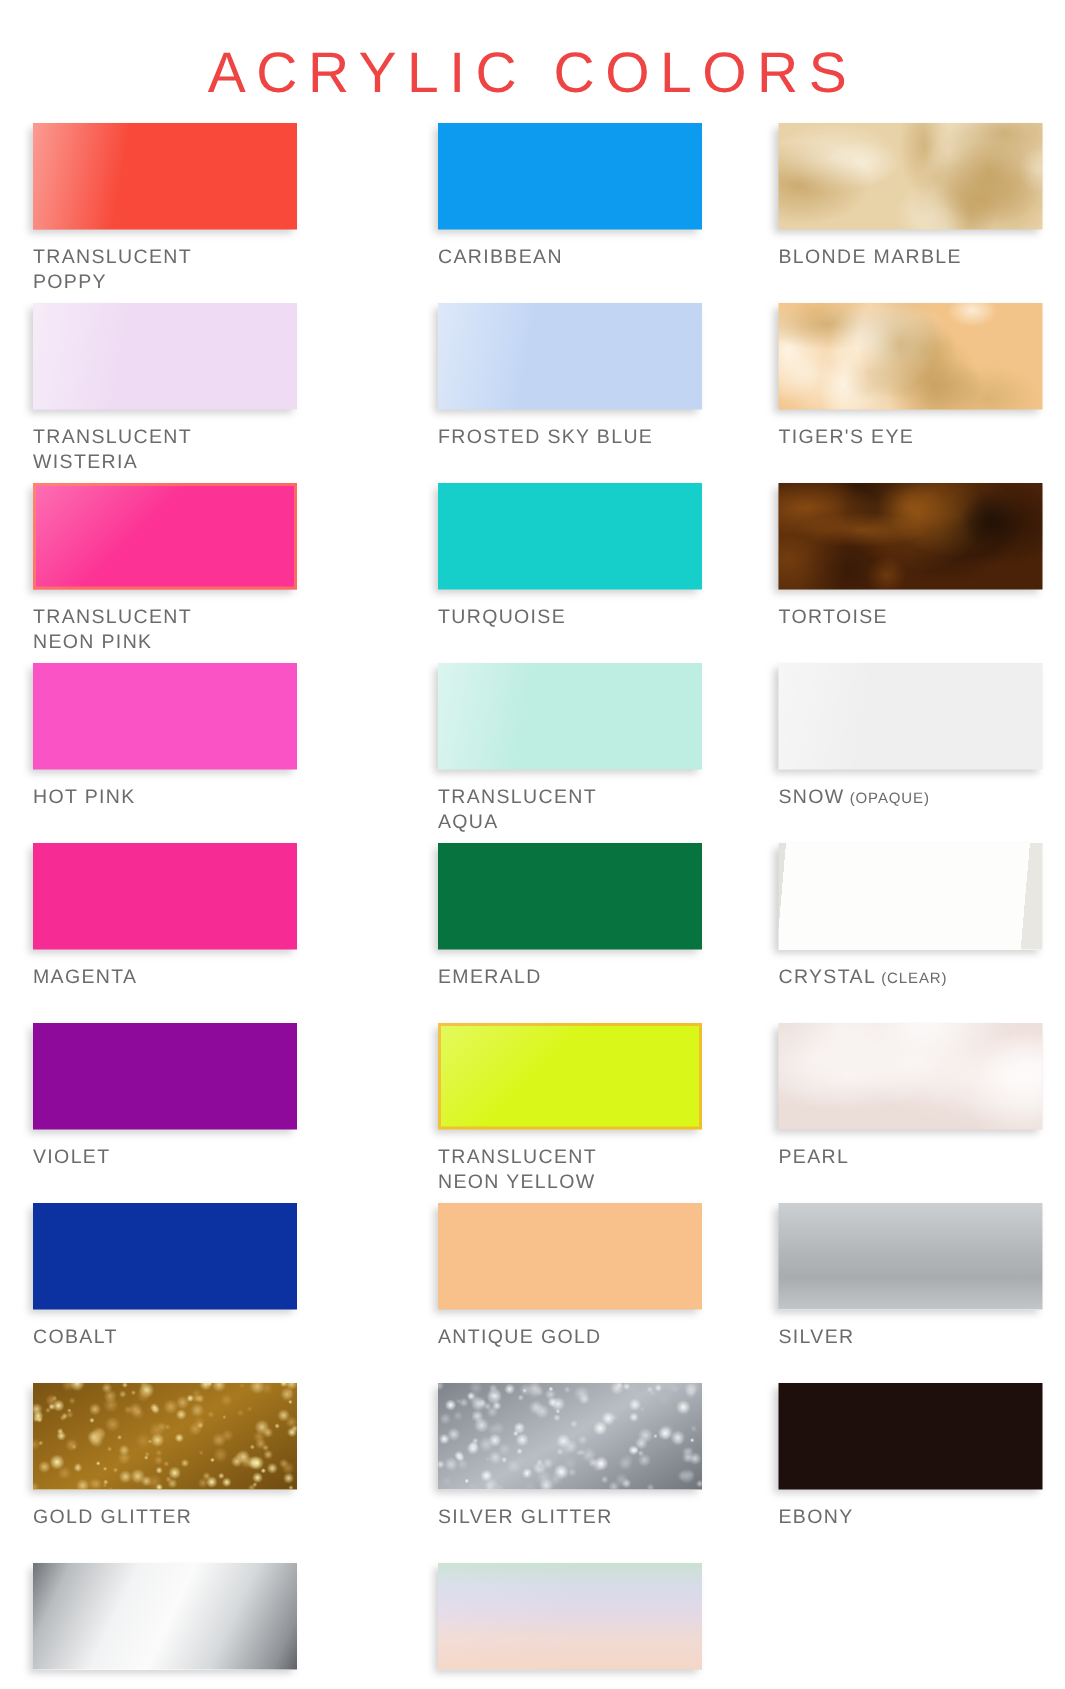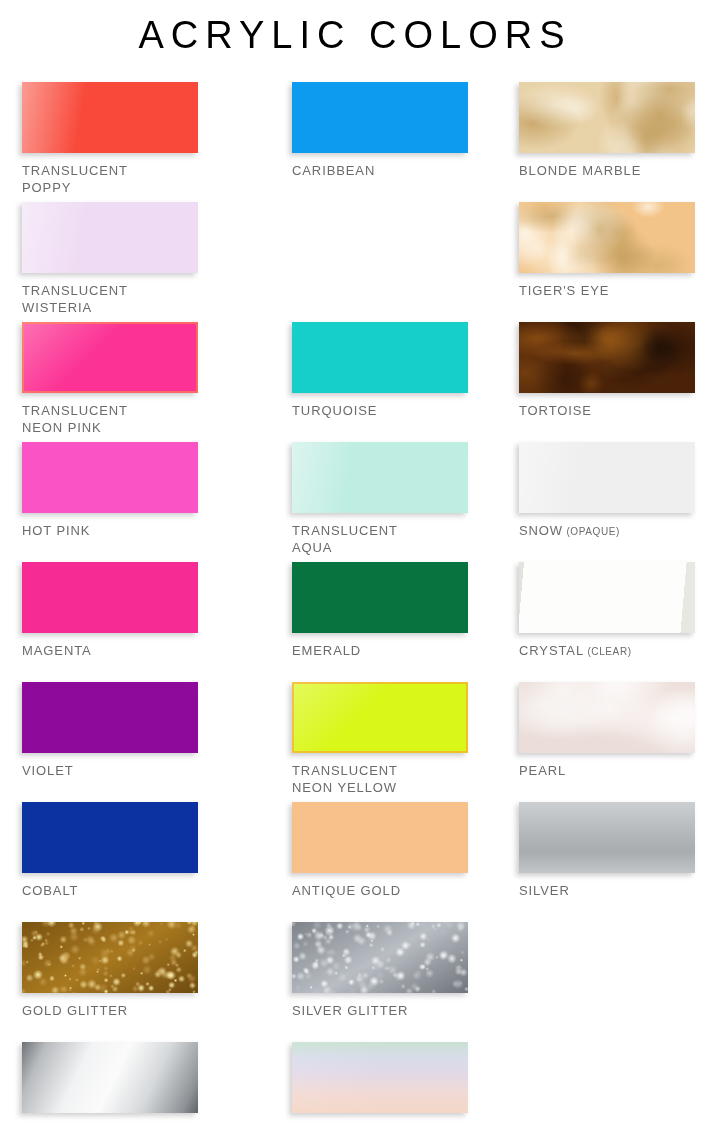--- a/index.html
+++ b/index.html
@@ -9,23 +9,23 @@
     background:#ffffff;
     font-family:"Liberation Sans","DejaVu Sans",sans-serif;
     overflow:hidden;
     position:relative;
   }
   #page-title{
     text-align:center;
     font-size:38px;
     font-weight:300;
     letter-spacing:7px;
-    color:#000000;
+    color:#ef4444;
     margin:0;
-    padding:12px 0 0 0;
+    padding:26px 0 0 0;
     line-height:46px;
     white-space:nowrap;
   }
   #swatch-grid{
     position:absolute;
     left:22px; top:82px;
     width:670px;
   }
   .swatch-row{
     display:block;
@@ -80,20 +80,24 @@
       <div class="swatch-cell col-2">
         <div class="swatch-chip" title="BLONDE MARBLE" style="background: radial-gradient(40.225% 53.465% at 81.3927% 55.0712%, rgba(196, 160, 96, 0.59) 0%, rgba(196, 160, 96, 0) 68%), radial-gradient(10.6943% 31.2749% at 98.293% 44.6824%, rgba(255, 252, 243, 0.475) 0%, rgba(255, 252, 243, 0) 68%), radial-gradient(35.513% 52.588% at 85.538% 9.88512%, rgba(196, 160, 96, 0.69) 0%, rgba(196, 160, 96, 0) 68%), radial-gradient(36.7117% 48.7004% at 21.214% 32.4696%, rgba(255, 252, 243, 0.514) 0%, rgba(255, 252, 243, 0) 68%), radial-gradient(33.2845% 75.3529% at 79.7038% 46.0777%, rgba(196, 160, 96, 0.804) 0%, rgba(196, 160, 96, 0) 68%), radial-gradient(31.6324% 79.3974% at 76.1308% 13.9811%, rgba(255, 252, 243, 0.675) 0%, rgba(255, 252, 243, 0) 68%), radial-gradient(40.6754% 65.4635% at 77.4704% 73.5254%, rgba(196, 160, 96, 0.77) 0%, rgba(196, 160, 96, 0) 68%), radial-gradient(41.6293% 62.6253% at 80.3275% 47.2415%, rgba(255, 252, 243, 0.486) 0%, rgba(255, 252, 243, 0) 68%), radial-gradient(14.451% 71.0679% at 55.3811% 20.6233%, rgba(196, 160, 96, 0.59) 0%, rgba(196, 160, 96, 0) 68%), radial-gradient(20.9491% 48.7544% at 58.4954% 86.5719%, rgba(255, 252, 243, 0.537) 0%, rgba(255, 252, 243, 0) 68%), radial-gradient(38.562% 58.0921% at 8.49751% 56.5072%, rgba(196, 160, 96, 0.827) 0%, rgba(196, 160, 96, 0) 68%), radial-gradient(20.8019% 32.5995% at 31.6221% 38.1451%, rgba(255, 252, 243, 0.463) 0%, rgba(255, 252, 243, 0) 68%), radial-gradient(14.3665% 63.573% at 72.6222% 79.9426%, rgba(196, 160, 96, 0.71) 0%, rgba(196, 160, 96, 0) 68%), radial-gradient(26.916% 66.7533% at 72.5472% 82.2081%, rgba(255, 252, 243, 0.59) 0%, rgba(255, 252, 243, 0) 68%), rgb(232, 210, 168);"></div>
         <div class="swatch-label">BLONDE MARBLE</div>
       </div>
     </div>
     <div class="swatch-row">
       <div class="swatch-cell col-0">
         <div class="swatch-chip" title="TRANSLUCENT WISTERIA" style="background: linear-gradient(100deg, rgba(255, 255, 255, 0.45) 0%, rgba(255, 255, 255, 0) 35%), rgb(239, 220, 244);"></div>
         <div class="swatch-label">TRANSLUCENT
 WISTERIA</div>
+      </div>
+      <div class="swatch-cell col-1">
+        <div class="swatch-chip" title="FROSTED SKY BLUE" style="background: linear-gradient(100deg, rgba(255, 255, 255, 0.45) 0%, rgba(255, 255, 255, 0) 35%), rgb(194, 214, 244);"></div>
+        <div class="swatch-label">FROSTED SKY BLUE</div>
       </div>
       <div class="swatch-cell col-2">
         <div class="swatch-chip" title="TIGER'S EYE" style="background: radial-gradient(23.4878% 76.6602% at 45.9002% 38.9459%, rgba(196, 160, 96, 0.667) 0%, rgba(196, 160, 96, 0) 68%), radial-gradient(30.6593% 66.4609% at 39.2665% 39.2824%, rgba(255, 252, 243, 0.792) 0%, rgba(255, 252, 243, 0) 68%), radial-gradient(37.0875% 35.8758% at 18.7183% 19.8401%, rgba(196, 160, 96, 0.655) 0%, rgba(196, 160, 96, 0) 68%), radial-gradient(13.9143% 22.8678% at 73.4529% 6.85357%, rgba(255, 252, 243, 0.706) 0%, rgba(255, 252, 243, 0) 68%), radial-gradient(17.9115% 49.8444% at 55.631% 45.0759%, rgba(196, 160, 96, 0.73) 0%, rgba(196, 160, 96, 0) 68%), radial-gradient(13.9245% 70.3241% at 24.8204% 75.5564%, rgba(255, 252, 243, 0.73) 0%, rgba(255, 252, 243, 0) 68%), radial-gradient(25.9844% 75.6031% at 59.1075% 80.0853%, rgba(196, 160, 96, 0.827) 0%, rgba(196, 160, 96, 0) 68%), radial-gradient(39.085% 61.4223% at 32.8751% 92.3045%, rgba(255, 252, 243, 0.62) 0%, rgba(255, 252, 243, 0) 68%), radial-gradient(25.6273% 34.6335% at 61.2466% 75.4857%, rgba(196, 160, 96, 0.482) 0%, rgba(196, 160, 96, 0) 68%), radial-gradient(28.5314% 59.8663% at 11.1973% 66.9745%, rgba(255, 252, 243, 0.64) 0%, rgba(255, 252, 243, 0) 68%), radial-gradient(29.0131% 46.1947% at 79.3321% 89.3017%, rgba(196, 160, 96, 0.494) 0%, rgba(196, 160, 96, 0) 68%), radial-gradient(41.0292% 53.804% at 36.3302% 27.9612%, rgba(255, 252, 243, 0.804) 0%, rgba(255, 252, 243, 0) 68%), radial-gradient(24.3885% 40.6572% at 38.0556% 75.8543%, rgba(196, 160, 96, 0.604) 0%, rgba(196, 160, 96, 0) 68%), radial-gradient(24.5291% 69.1615% at 3.33548% 44.4007%, rgba(255, 252, 243, 0.816) 0%, rgba(255, 252, 243, 0) 68%), rgb(243, 196, 137);"></div>
         <div class="swatch-label">TIGER'S EYE</div>
       </div>
     </div>
     <div class="swatch-row">
       <div class="swatch-cell col-0">
         <div class="swatch-chip" title="TRANSLUCENT NEON PINK" style="background: linear-gradient(135deg, rgba(255, 255, 255, 0.3) 0%, rgba(255, 255, 255, 0) 42%), rgb(252, 51, 148); box-shadow: rgba(140, 140, 145, 0.4) -3px 3px 5px, rgba(255, 150, 60, 0.55) 0px 0px 0px 2px inset;"></div>
         <div class="swatch-label">TRANSLUCENT
@@ -168,20 +172,24 @@
     </div>
     <div class="swatch-row">
       <div class="swatch-cell col-0">
         <div class="swatch-chip" title="GOLD GLITTER" style="background: radial-gradient(3.23412px at 61.9599% 9.94384%, rgba(200, 150, 70, 0.553) 0%, rgba(200, 150, 70, 0) 100%), radial-gradient(1.75312px at 43.2476% 67.0546%, rgba(217, 179, 104, 0.686) 0%, rgba(217, 179, 104, 0) 100%), radial-gradient(5.24331px at 16.7164% 0.297068%, rgba(248, 233, 166, 0.945) 0%, rgba(248, 233, 166, 0) 100%), radial-gradient(4.76643px at 84.8354% 75.1033%, rgba(255, 245, 179, 0.996) 0%, rgba(255, 245, 179, 0) 100%), radial-gradient(3.68049px at 1.92558% 30.9795%, rgba(250, 237, 171, 0.96) 0%, rgba(250, 237, 171, 0) 100%), radial-gradient(3.86204px at 63.0487% 37.0615%, rgba(203, 156, 77, 0.576) 0%, rgba(203, 156, 77, 0) 100%), radial-gradient(2.59503px at 59.5628% 14.3368%, rgba(252, 240, 174, 0.976) 0%, rgba(252, 240, 174, 0) 100%), radial-gradient(4.12637px at 1.34431% 24.534%, rgba(239, 217, 148, 0.867) 0%, rgba(239, 217, 148, 0) 100%), radial-gradient(1.88817px at 5.6773% 25.6777%, rgba(218, 181, 106, 0.698) 0%, rgba(218, 181, 106, 0) 100%), radial-gradient(3.38659px at 52.8086% 94.3111%, rgba(229, 201, 129, 0.79) 0%, rgba(229, 201, 129, 0) 100%), radial-gradient(1.75744px at 8.17044% 14.3849%, rgba(219, 184, 109, 0.71) 0%, rgba(219, 184, 109, 0) 100%), radial-gradient(1.98837px at 11.2689% 32.8125%, rgba(218, 181, 106, 0.698) 0%, rgba(218, 181, 106, 0) 100%), radial-gradient(1.80778px at 31.2397% 81.6928%, rgba(223, 189, 115, 0.737) 0%, rgba(223, 189, 115, 0) 100%), radial-gradient(3.24036px at 89.0706% 67.1986%, rgba(228, 199, 127, 0.784) 0%, rgba(228, 199, 127, 0) 100%), radial-gradient(2.82932px at 46.4901% 25.1325%, rgba(241, 220, 151, 0.882) 0%, rgba(241, 220, 151, 0) 100%), radial-gradient(4.52527px at 61.5226% 43.1486%, rgba(214, 174, 98, 0.667) 0%, rgba(214, 174, 98, 0) 100%), radial-gradient(3.2418px at 10.7116% 49.6421%, rgba(248, 232, 165, 0.94) 0%, rgba(248, 232, 165, 0) 100%), radial-gradient(3.07767px at 78.0075% 69.3043%, rgba(212, 171, 95, 0.65) 0%, rgba(212, 171, 95, 0) 100%), radial-gradient(2.20573px at 10.3241% 45.3451%, rgba(240, 219, 150, 0.88) 0%, rgba(240, 219, 150, 0) 100%), radial-gradient(4.42843px at 39.7599% 28.3818%, rgba(204, 156, 77, 0.58) 0%, rgba(204, 156, 77, 0) 100%), radial-gradient(1.4001px at 72.488% 31.9946%, rgba(225, 193, 120, 0.753) 0%, rgba(225, 193, 120, 0) 100%), radial-gradient(1.51581px at 44.3107% 54.949%, rgba(227, 197, 125, 0.773) 0%, rgba(227, 197, 125, 0) 100%), radial-gradient(1.46691px at 42.8824% 70.0844%, rgba(243, 225, 156, 0.9) 0%, rgba(243, 225, 156, 0) 100%), radial-gradient(4.46327px at 96.5981% 79.8701%, rgba(205, 158, 79, 0.59) 0%, rgba(205, 158, 79, 0) 100%), radial-gradient(5.12219px at 30.1492% 38.627%, rgba(213, 172, 95, 0.655) 0%, rgba(213, 172, 95, 0) 100%), radial-gradient(5.0239px at 86.7455% 41.4168%, rgba(238, 216, 146, 0.863) 0%, rgba(238, 216, 146, 0) 100%), radial-gradient(2.93385px at 17.0045% 79.5975%, rgba(243, 225, 157, 0.906) 0%, rgba(243, 225, 157, 0) 100%), radial-gradient(3.69153px at 34.5062% 63.0457%, rgba(232, 206, 135, 0.816) 0%, rgba(232, 206, 135, 0) 100%), radial-gradient(1.76608px at 38.0161% 9.04535%, rgba(225, 193, 119, 0.753) 0%, rgba(225, 193, 119, 0) 100%), radial-gradient(3.4785px at 0.3738% 97.8434%, rgba(213, 173, 96, 0.66) 0%, rgba(213, 173, 96, 0) 100%), radial-gradient(3.8905px at 24.0484% 94.8718%, rgba(214, 174, 97, 0.663) 0%, rgba(214, 174, 97, 0) 100%), radial-gradient(2.36012px at 63.3608% 39.6369%, rgba(240, 219, 149, 0.875) 0%, rgba(240, 219, 149, 0) 100%), radial-gradient(4.76389px at 13.3728% 1.27443%, rgba(205, 159, 80, 0.592) 0%, rgba(205, 159, 80, 0) 100%), radial-gradient(4.38577px at 65.4424% 0.772034%, rgba(248, 233, 166, 0.94) 0%, rgba(248, 233, 166, 0) 100%), radial-gradient(1.47267px at 29.4462% 99.8581%, rgba(210, 167, 90, 0.63) 0%, rgba(210, 167, 90, 0) 100%), radial-gradient(1.45669px at 22.668% 56.5574%, rgba(201, 152, 73, 0.56) 0%, rgba(201, 152, 73, 0) 100%), radial-gradient(3.844px at 25.3549% 47.413%, rgba(207, 161, 83, 0.604) 0%, rgba(207, 161, 83, 0) 100%), radial-gradient(1.7704px at 2.93896% 56.3756%, rgba(227, 197, 124, 0.773) 0%, rgba(227, 197, 124, 0) 100%), radial-gradient(4.22356px at 94.9263% 30.3588%, rgba(238, 216, 146, 0.863) 0%, rgba(238, 216, 146, 0) 100%), radial-gradient(4.93186px at 70.4527% 1.46133%, rgba(237, 213, 143, 0.85) 0%, rgba(237, 213, 143, 0) 100%), radial-gradient(1.91999px at 50.5058% 75.8561%, rgba(218, 181, 106, 0.698) 0%, rgba(218, 181, 106, 0) 100%), radial-gradient(3.73117px at 96.8141% 89.3454%, rgba(242, 223, 155, 0.898) 0%, rgba(242, 223, 155, 0) 100%), radial-gradient(2.31602px at 67.4023% 29.5838%, rgba(210, 167, 89, 0.627) 0%, rgba(210, 167, 89, 0) 100%), radial-gradient(4.5881px at 38.8134% 24.9661%, rgba(219, 182, 108, 0.7) 0%, rgba(219, 182, 108, 0) 100%), radial-gradient(2.64619px at 94.9983% 0.183899%, rgba(251, 238, 171, 0.965) 0%, rgba(251, 238, 171, 0) 100%), radial-gradient(2.66313px at 82.8704% 98.4469%, rgba(217, 180, 105, 0.69) 0%, rgba(217, 180, 105, 0) 100%), radial-gradient(4.44139px at 34.5285% 70.3725%, rgba(211, 170, 93, 0.643) 0%, rgba(211, 170, 93, 0) 100%), radial-gradient(3.63529px at 56.1454% 29.5409%, rgba(245, 227, 160, 0.918) 0%, rgba(245, 227, 160, 0) 100%), radial-gradient(4.63988px at 83.5237% 74.7175%, rgba(241, 221, 153, 0.886) 0%, rgba(241, 221, 153, 0) 100%), radial-gradient(4.14654px at 4.31756% 78.7419%, rgba(233, 207, 135, 0.82) 0%, rgba(233, 207, 135, 0) 100%), radial-gradient(5.36512px at 46.9222% 44.0831%, rgba(206, 161, 83, 0.6) 0%, rgba(206, 161, 83, 0) 100%), radial-gradient(2.91293px at 36.0288% 25.0622%, rgba(208, 164, 86, 0.616) 0%, rgba(208, 164, 86, 0) 100%), radial-gradient(2.3702px at 14.8474% 16.7408%, rgba(209, 166, 88, 0.624) 0%, rgba(209, 166, 88, 0) 100%), radial-gradient(2.50237px at 33.9952% 10.4771%, rgba(227, 196, 124, 0.77) 0%, rgba(227, 196, 124, 0) 100%), radial-gradient(4.14894px at 7.05247% 16.1475%, rgba(210, 167, 89, 0.63) 0%, rgba(210, 167, 89, 0) 100%), radial-gradient(1.77905px at 32.7846% 51.0361%, rgba(232, 206, 135, 0.816) 0%, rgba(232, 206, 135, 0) 100%), radial-gradient(1.71368px at 84.0312% 95.3897%, rgba(233, 207, 136, 0.82) 0%, rgba(233, 207, 136, 0) 100%), radial-gradient(3.01457px at 63.2613% 14.6403%, rgba(228, 198, 125, 0.776) 0%, rgba(228, 198, 125, 0) 100%), radial-gradient(5.03975px at 24.796% 48.2943%, rgba(229, 200, 128, 0.79) 0%, rgba(229, 200, 128, 0) 100%), radial-gradient(1.66574px at 63.6968% 65.4874%, rgba(207, 162, 84, 0.608) 0%, rgba(207, 162, 84, 0) 100%), radial-gradient(2.17651px at 71.322% 87.2072%, rgba(243, 225, 157, 0.906) 0%, rgba(243, 225, 157, 0) 100%), radial-gradient(2.81896px at 57.548% 75.1822%, rgba(236, 213, 142, 0.847) 0%, rgba(236, 213, 142, 0) 100%), radial-gradient(5.02521px at 39.6588% 87.437%, rgba(240, 218, 149, 0.875) 0%, rgba(240, 218, 149, 0) 100%), radial-gradient(4.30141px at 97.9012% 0.514832%, rgba(239, 217, 148, 0.867) 0%, rgba(239, 217, 148, 0) 100%), radial-gradient(1.78337px at 97.7075% 98.3663%, rgba(235, 211, 140, 0.835) 0%, rgba(235, 211, 140, 0) 100%), radial-gradient(2.45874px at 78.5837% 27.9051%, rgba(203, 155, 76, 0.576) 0%, rgba(203, 155, 76, 0) 100%), radial-gradient(4.05593px at 9.66564% 21.2299%, rgba(251, 237, 171, 0.965) 0%, rgba(251, 237, 171, 0) 100%), radial-gradient(4.59962px at 11.941% 84.5135%, rgba(207, 163, 85, 0.61) 0%, rgba(207, 163, 85, 0) 100%), radial-gradient(4.63302px at 47.1382% 53.5584%, rgba(244, 226, 158, 0.91) 0%, rgba(244, 226, 158, 0) 100%), radial-gradient(4.10676px at 73.2819% 16.0189%, rgba(205, 159, 80, 0.592) 0%, rgba(205, 159, 80, 0) 100%), radial-gradient(1.9344px at 66.9153% 0.290209%, rgba(245, 228, 160, 0.918) 0%, rgba(245, 228, 160, 0) 100%), radial-gradient(2.21471px at 11.989% 31.0635%, rgba(234, 209, 138, 0.827) 0%, rgba(234, 209, 138, 0) 100%), radial-gradient(3.12054px at 55.4167% 51.5488%, rgba(250, 236, 169, 0.957) 0%, rgba(250, 236, 169, 0) 100%), radial-gradient(4.45436px at 29.297% 12.3633%, rgba(219, 183, 109, 0.71) 0%, rgba(219, 183, 109, 0) 100%), radial-gradient(1.87047px at 39.8028% 27.0872%, rgba(210, 167, 90, 0.63) 0%, rgba(210, 167, 90, 0) 100%), radial-gradient(3.76396px at 22.7366% 94.486%, rgba(200, 150, 70, 0.553) 0%, rgba(200, 150, 70, 0) 100%), radial-gradient(2.82617px at 65.7527% 87.3993%, rgba(222, 188, 114, 0.733) 0%, rgba(222, 188, 114, 0) 100%), radial-gradient(2.26698px at 97.2462% 8.29604%, rgba(208, 164, 86, 0.616) 0%, rgba(208, 164, 86, 0) 100%), radial-gradient(4.70367px at 41.9084% 11.4973%, rgba(204, 157, 78, 0.58) 0%, rgba(204, 157, 78, 0) 100%), radial-gradient(3.7165px at 42.9492% 92.0649%, rgba(235, 211, 141, 0.84) 0%, rgba(235, 211, 141, 0) 100%), radial-gradient(2.07088px at 50.9859% 41.3567%, rgba(210, 168, 90, 0.635) 0%, rgba(210, 168, 90, 0) 100%), radial-gradient(4.60634px at 79.5988% 69.2494%, rgba(242, 223, 154, 0.894) 0%, rgba(242, 223, 154, 0) 100%), radial-gradient(1.79201px at 27.5532% 93.0268%, rgba(240, 220, 150, 0.88) 0%, rgba(240, 220, 150, 0) 100%), radial-gradient(3.94887px at 67.6886% 92.936%, rgba(253, 242, 176, 0.984) 0%, rgba(253, 242, 176, 0) 100%), radial-gradient(2.13865px at 2.47428% 34.4089%, rgba(241, 222, 153, 0.89) 0%, rgba(241, 222, 153, 0) 100%), radial-gradient(3.71938px at 86.2311% 56.9517%, rgba(219, 182, 107, 0.7) 0%, rgba(219, 182, 107, 0) 100%), radial-gradient(2.56759px at 14.0209% 29.7004%, rgba(209, 165, 87, 0.62) 0%, rgba(209, 165, 87, 0) 100%), radial-gradient(3.96725px at 77.2016% 73.6424%, rgba(239, 217, 148, 0.87) 0%, rgba(239, 217, 148, 0) 100%), radial-gradient(4.16526px at 85.6499% 50.5063%, rgba(207, 163, 85, 0.61) 0%, rgba(207, 163, 85, 0) 100%), radial-gradient(4.59372px at 56.6495% 18.3166%, rgba(223, 190, 116, 0.737) 0%, rgba(223, 190, 116, 0) 100%), radial-gradient(4.75881px at 70.4475% 53.6167%, rgba(216, 178, 102, 0.682) 0%, rgba(216, 178, 102, 0) 100%), radial-gradient(1.79633px at 92.476% 40.3571%, rgba(243, 224, 156, 0.9) 0%, rgba(243, 224, 156, 0) 100%), radial-gradient(4.69393px at 62.2411% 25.4514%, rgba(223, 190, 116, 0.74) 0%, rgba(223, 190, 116, 0) 100%), radial-gradient(3.18001px at 48.8786% 40.9984%, rgba(209, 166, 89, 0.627) 0%, rgba(209, 166, 89, 0) 100%), radial-gradient(3.27925px at 73.3762% 93.1709%, rgba(252, 240, 174, 0.973) 0%, rgba(252, 240, 174, 0) 100%), radial-gradient(1.53488px at 97.4623% 17.7713%, rgba(246, 229, 162, 0.925) 0%, rgba(246, 229, 162, 0) 100%), radial-gradient(1.8975px at 79.1615% 2.45413%, rgba(201, 151, 72, 0.557) 0%, rgba(201, 151, 72, 0) 100%), radial-gradient(3.28069px at 95.0171% 75.6143%, rgba(216, 178, 102, 0.682) 0%, rgba(216, 178, 102, 0) 100%), radial-gradient(1.78323px at 28.9798% 61.9432%, rgba(217, 180, 105, 0.694) 0%, rgba(217, 180, 105, 0) 100%), radial-gradient(3.57795px at 27.963% 4.65063%, rgba(227, 196, 124, 0.77) 0%, rgba(227, 196, 124, 0) 100%), radial-gradient(4.46732px at 24.0655% 54.354%, rgba(227, 197, 124, 0.773) 0%, rgba(227, 197, 124, 0) 100%), radial-gradient(4.10566px at 23.4602% 24.6335%, rgba(230, 202, 130, 0.796) 0%, rgba(230, 202, 130, 0) 100%), radial-gradient(2.88803px at 61.9496% 14.2545%, rgba(214, 174, 98, 0.667) 0%, rgba(214, 174, 98, 0) 100%), radial-gradient(1.5058px at 27.1879% 96.0567%, rgba(212, 170, 93, 0.647) 0%, rgba(212, 170, 93, 0) 100%), radial-gradient(3.16883px at 47.5703% 72.509%, rgba(210, 167, 89, 0.63) 0%, rgba(210, 167, 89, 0) 100%), radial-gradient(2.49441px at 47.7881% 97.9325%, rgba(254, 244, 179, 0.996) 0%, rgba(254, 244, 179, 0) 100%), radial-gradient(5.06279px at 71.0511% 67.389%, rgba(206, 161, 83, 0.604) 0%, rgba(206, 161, 83, 0) 100%), radial-gradient(1.6394px at 67.9767% 72.2364%, rgba(249, 234, 167, 0.95) 0%, rgba(249, 234, 167, 0) 100%), radial-gradient(5.06375px at 52.1451% 22.3513%, rgba(219, 183, 108, 0.706) 0%, rgba(219, 183, 108, 0) 100%), radial-gradient(1.80497px at 22.3217% 35.0176%, rgba(248, 233, 166, 0.945) 0%, rgba(248, 233, 166, 0) 100%), radial-gradient(2.18405px at 51.346% 90.4823%, rgba(218, 182, 106, 0.698) 0%, rgba(218, 182, 106, 0) 100%), radial-gradient(5.26272px at 41.6872% 54.1774%, rgba(200, 151, 71, 0.553) 0%, rgba(200, 151, 71, 0) 100%), radial-gradient(2.39901px at 47.6663% 65.6091%, rgba(208, 164, 86, 0.616) 0%, rgba(208, 164, 86, 0) 100%), radial-gradient(3.46944px at 64.345% 93.9133%, rgba(210, 168, 91, 0.635) 0%, rgba(210, 168, 91, 0) 100%), radial-gradient(1.75799px at 83.0813% 60.0776%, rgba(235, 210, 139, 0.83) 0%, rgba(235, 210, 139, 0) 100%), radial-gradient(1.51156px at 13.7517% 25.8303%, rgba(233, 208, 137, 0.824) 0%, rgba(233, 208, 137, 0) 100%), radial-gradient(4.16224px at 73.6403% 49.1962%, rgba(206, 161, 83, 0.604) 0%, rgba(206, 161, 83, 0) 100%), radial-gradient(5.21622px at 42.9938% 6.71854%, rgba(248, 233, 167, 0.945) 0%, rgba(248, 233, 167, 0) 100%), radial-gradient(1.80929px at 87.2445% 82.3478%, rgba(251, 238, 171, 0.965) 0%, rgba(251, 238, 171, 0) 100%), radial-gradient(2.92912px at 45.8985% 22.9977%, rgba(243, 225, 157, 0.906) 0%, rgba(243, 225, 157, 0) 100%), radial-gradient(2.30408px at 88.0916% 60.7669%, rgba(223, 190, 117, 0.74) 0%, rgba(223, 190, 117, 0) 100%), radial-gradient(1.95888px at 34.8114% 1.82828%, rgba(241, 221, 153, 0.89) 0%, rgba(241, 221, 153, 0) 100%), radial-gradient(2.43673px at 47.7864% 81.9843%, rgba(248, 232, 165, 0.937) 0%, rgba(248, 232, 165, 0) 100%), radial-gradient(3.68824px at 85.0412% 88.8893%, rgba(251, 239, 173, 0.973) 0%, rgba(251, 239, 173, 0) 100%), radial-gradient(4.62699px at 23.119% 50.9384%, rgba(242, 223, 154, 0.894) 0%, rgba(242, 223, 154, 0) 100%), radial-gradient(5.35175px at 45.9705% 92.8228%, rgba(201, 151, 72, 0.557) 0%, rgba(201, 151, 72, 0) 100%), radial-gradient(4.03536px at 0.509259% 57.7525%, rgba(204, 157, 78, 0.584) 0%, rgba(204, 157, 78, 0) 100%), radial-gradient(4.48028px at 18.834% 96.3447%, rgba(235, 210, 140, 0.835) 0%, rgba(235, 210, 140, 0) 100%), radial-gradient(2.34084px at 7.11763% 22.1798%, rgba(250, 236, 170, 0.957) 0%, rgba(250, 236, 170, 0) 100%), radial-gradient(2.01211px at 1.16255% 34.0231%, rgba(228, 198, 126, 0.78) 0%, rgba(228, 198, 126, 0) 100%), radial-gradient(4.18543px at 88.6231% 4.71408%, rgba(201, 152, 72, 0.56) 0%, rgba(201, 152, 72, 0) 100%), radial-gradient(4.07068px at 97.8944% 36.722%, rgba(211, 170, 93, 0.643) 0%, rgba(211, 170, 93, 0) 100%), radial-gradient(4.28515px at 53.6677% 84.3677%, rgba(250, 236, 170, 0.957) 0%, rgba(250, 236, 170, 0) 100%), radial-gradient(2.40909px at 99.1529% 42.713%, rgba(233, 206, 135, 0.816) 0%, rgba(233, 206, 135, 0) 100%), radial-gradient(5.20792px at 84.9674% 3.116%, rgba(232, 205, 134, 0.81) 0%, rgba(232, 205, 134, 0) 100%), radial-gradient(1.52116px at 24.6914% 75.4531%, rgba(252, 239, 173, 0.973) 0%, rgba(252, 239, 173, 0) 100%), radial-gradient(1.81794px at 17.0902% 77.0083%, rgba(201, 152, 72, 0.557) 0%, rgba(201, 152, 72, 0) 100%), radial-gradient(4.41924px at 35.0034% 88.0285%, rgba(238, 216, 147, 0.863) 0%, rgba(238, 216, 147, 0) 100%), radial-gradient(4.3868px at 80.9002% 73.9459%, rgba(214, 175, 99, 0.667) 0%, rgba(214, 175, 99, 0) 100%), radial-gradient(5.07864px at 9.10151% 74.2665%, rgba(253, 241, 175, 0.98) 0%, rgba(253, 241, 175, 0) 100%), radial-gradient(4.3713px at 14.6691% 58.1263%, rgba(212, 171, 94, 0.647) 0%, rgba(212, 171, 94, 0) 100%), radial-gradient(3.54873px at 88.9609% 46.5128%, rgba(230, 202, 130, 0.796) 0%, rgba(230, 202, 130, 0) 100%), radial-gradient(2.85785px at 41.8536% 1.15441%, rgba(205, 158, 79, 0.59) 0%, rgba(205, 158, 79, 0) 100%), radial-gradient(3.73076px at 90.631% 80.0759%, rgba(245, 227, 160, 0.918) 0%, rgba(245, 227, 160, 0) 100%), radial-gradient(1.67363px at 15.5401% 59.8204%, rgba(226, 194, 121, 0.76) 0%, rgba(226, 194, 121, 0) 100%), radial-gradient(1.82226px at 82.013% 24.3386%, rgba(203, 156, 77, 0.58) 0%, rgba(203, 156, 77, 0) 100%), radial-gradient(5.1643px at 29.5559% 20.544%, rgba(208, 164, 87, 0.62) 0%, rgba(208, 164, 87, 0) 100%), radial-gradient(1.42816px at 27.3045% 80.5354%, rgba(237, 214, 145, 0.855) 0%, rgba(237, 214, 145, 0) 100%), radial-gradient(4.63851px at 96.2466% 10.4857%, rgba(231, 203, 132, 0.804) 0%, rgba(231, 203, 132, 0) 100%), radial-gradient(3.33858px at 98.1104% 46.1973%, rgba(249, 235, 168, 0.953) 0%, rgba(249, 235, 168, 0) 100%), linear-gradient(150deg, rgb(122, 83, 18) 0%, rgb(168, 121, 31) 50%, rgb(109, 74, 16) 100%);"></div>
         <div class="swatch-label">GOLD GLITTER</div>
       </div>
       <div class="swatch-cell col-1">
         <div class="swatch-chip" title="SILVER GLITTER" style="background: radial-gradient(2.57776px at 83.4624% 4.56876%, rgba(239, 240, 242, 0.91) 0%, rgba(239, 240, 242, 0) 100%), radial-gradient(2.00622px at 29.462% 47.3791%, rgba(242, 243, 244, 0.925) 0%, rgba(242, 243, 244, 0) 100%), radial-gradient(5.17131px at 18.26% 57.6792%, rgba(212, 214, 219, 0.757) 0%, rgba(212, 214, 219, 0) 100%), radial-gradient(5.20883px at 15.2885% 19.4196%, rgba(231, 232, 235, 0.863) 0%, rgba(231, 232, 235, 0) 100%), radial-gradient(3.10643px at 60.0536% 79.5139%, rgba(182, 187, 194, 0.59) 0%, rgba(182, 187, 194, 0) 100%), radial-gradient(4.59251px at 21.6911% 70.0609%, rgba(222, 224, 227, 0.816) 0%, rgba(222, 224, 227, 0) 100%), radial-gradient(3.69175px at 21.1887% 97.2334%, rgba(184, 188, 195, 0.6) 0%, rgba(184, 188, 195, 0) 100%), radial-gradient(4.94738px at 20.2748% 96.8338%, rgba(235, 236, 238, 0.886) 0%, rgba(235, 236, 238, 0) 100%), radial-gradient(4.31px at 76.974% 56.5166%, rgba(229, 231, 234, 0.855) 0%, rgba(229, 231, 234, 0) 100%), radial-gradient(4.69319px at 67.8296% 4.67678%, rgba(232, 233, 235, 0.867) 0%, rgba(232, 233, 235, 0) 100%), radial-gradient(2.19573px at 76.7923% 66.0057%, rgba(214, 216, 220, 0.77) 0%, rgba(214, 216, 220, 0) 100%), radial-gradient(2.99045px at 50.7755% 83.7131%, rgba(207, 210, 215, 0.733) 0%, rgba(207, 210, 215, 0) 100%), radial-gradient(2.87982px at 21.878% 8.4165%, rgba(188, 192, 199, 0.62) 0%, rgba(188, 192, 199, 0) 100%), radial-gradient(1.51816px at 96.2727% 53.696%, rgba(252, 252, 252, 0.98) 0%, rgba(252, 252, 252, 0) 100%), radial-gradient(3.30053px at 9.76209% 18.317%, rgba(209, 212, 216, 0.74) 0%, rgba(209, 212, 216, 0) 100%), radial-gradient(4.9183px at 50.0004% 75.1192%, rgba(185, 190, 197, 0.608) 0%, rgba(185, 190, 197, 0) 100%), radial-gradient(1.58133px at 45.3828% 26.5715%, rgba(242, 243, 244, 0.93) 0%, rgba(242, 243, 244, 0) 100%), radial-gradient(3.90691px at 20.6006% 26.995%, rgba(207, 210, 215, 0.733) 0%, rgba(207, 210, 215, 0) 100%), radial-gradient(1.47529px at 18.8636% 71.4515%, rgba(198, 201, 207, 0.68) 0%, rgba(198, 201, 207, 0) 100%), radial-gradient(5.0519px at 90.7892% 51.2989%, rgba(239, 240, 242, 0.91) 0%, rgba(239, 240, 242, 0) 100%), radial-gradient(3.47625px at 49.9576% 76.4138%, rgba(176, 181, 189, 0.557) 0%, rgba(176, 181, 189, 0) 100%), radial-gradient(3.21747px at 95.1342% 64.0801%, rgba(198, 202, 207, 0.68) 0%, rgba(198, 202, 207, 0) 100%), radial-gradient(2.59655px at 99.1585% 94.5448%, rgba(215, 217, 221, 0.773) 0%, rgba(215, 217, 221, 0) 100%), radial-gradient(4.67522px at 64.4997% 33.2399%, rgba(249, 249, 250, 0.965) 0%, rgba(249, 249, 250, 0) 100%), radial-gradient(4.81151px at 45.4788% 19.6716%, rgba(240, 241, 243, 0.918) 0%, rgba(240, 241, 243, 0) 100%), radial-gradient(4.88194px at 37.1575% 22.9758%, rgba(223, 225, 228, 0.82) 0%, rgba(223, 225, 228, 0) 100%), radial-gradient(2.17049px at 30.8938% 64.1401%, rgba(239, 240, 241, 0.906) 0%, rgba(239, 240, 241, 0) 100%), radial-gradient(4.92406px at 36.5642% 4.89283%, rgba(217, 219, 223, 0.784) 0%, rgba(217, 219, 223, 0) 100%), radial-gradient(2.57474px at 71.4528% 3.25874%, rgba(238, 239, 240, 0.9) 0%, rgba(238, 239, 240, 0) 100%), radial-gradient(2.62872px at 15.8063% 35.781%, rgba(199, 202, 208, 0.682) 0%, rgba(199, 202, 208, 0) 100%), radial-gradient(2.22179px at 35.057% 86.4103%, rgba(182, 187, 194, 0.59) 0%, rgba(182, 187, 194, 0) 100%), radial-gradient(2.34162px at 68.711% 2.06019%, rgba(231, 233, 235, 0.867) 0%, rgba(231, 233, 235, 0) 100%), radial-gradient(4.71658px at 85.9041% 14.8294%, rgba(182, 187, 194, 0.592) 0%, rgba(182, 187, 194, 0) 100%), radial-gradient(3.37138px at 7.62389% 30.8908%, rgba(188, 193, 199, 0.624) 0%, rgba(188, 193, 199, 0) 100%), radial-gradient(2.84923px at 95.5989% 86.0468%, rgba(177, 182, 190, 0.565) 0%, rgba(177, 182, 190, 0) 100%), radial-gradient(3.10074px at 7.85365% 67.9518%, rgba(243, 244, 245, 0.933) 0%, rgba(243, 244, 245, 0) 100%), radial-gradient(3.03949px at 20.9315% 5.00086%, rgba(210, 212, 217, 0.745) 0%, rgba(210, 212, 217, 0) 100%), radial-gradient(2.76425px at 18.783% 21.8853%, rgba(209, 212, 217, 0.745) 0%, rgba(209, 212, 217, 0) 100%), radial-gradient(4.44786px at 48.3218% 61.815%, rgba(194, 198, 204, 0.66) 0%, rgba(194, 198, 204, 0) 100%), radial-gradient(3.89278px at 41.6465% 75.4072%, rgba(219, 221, 225, 0.796) 0%, rgba(219, 221, 225, 0) 100%), radial-gradient(4.75334px at 4.93013% 76.2423%, rgba(221, 223, 226, 0.808) 0%, rgba(221, 223, 226, 0) 100%), radial-gradient(3.42461px at 73.9751% 63.0856%, rgba(249, 249, 250, 0.965) 0%, rgba(249, 249, 250, 0) 100%), radial-gradient(4.59793px at 36.4356% 8.77658%, rgba(190, 194, 201, 0.635) 0%, rgba(190, 194, 201, 0) 100%), radial-gradient(3.48318px at 20.7069% 15.7845%, rgba(185, 189, 196, 0.604) 0%, rgba(185, 189, 196, 0) 100%), radial-gradient(2.69765px at 51.4802% 38.4302%, rgba(221, 223, 226, 0.808) 0%, rgba(221, 223, 226, 0) 100%), radial-gradient(3.82159px at 71.9654% 71.7755%, rgba(176, 181, 189, 0.553) 0%, rgba(176, 181, 189, 0) 100%), radial-gradient(1.62042px at 32.7799% 7.1785%, rgba(235, 236, 238, 0.886) 0%, rgba(235, 236, 238, 0) 100%), radial-gradient(4.93366px at 47.5039% 54.5156%, rgba(243, 244, 245, 0.933) 0%, rgba(243, 244, 245, 0) 100%), radial-gradient(4.23044px at 14.9027% 31.0708%, rgba(230, 231, 234, 0.855) 0%, rgba(230, 231, 234, 0) 100%), radial-gradient(1.83174px at 7.81593% 17.091%, rgba(184, 188, 195, 0.6) 0%, rgba(184, 188, 195, 0) 100%), radial-gradient(4.7993px at 28.7127% 78.0084%, rgba(209, 212, 217, 0.74) 0%, rgba(209, 212, 217, 0) 100%), radial-gradient(4.49114px at 31.914% 53.329%, rgba(245, 245, 247, 0.94) 0%, rgba(245, 245, 247, 0) 100%), radial-gradient(2.7838px at 12.4816% 12.1888%, rgba(246, 246, 247, 0.95) 0%, rgba(246, 246, 247, 0) 100%), radial-gradient(4.96123px at 61.7734% 75.5753%, rgba(252, 252, 253, 0.984) 0%, rgba(252, 252, 253, 0) 100%), radial-gradient(3.27035px at 89.6661% 5.21691%, rgba(195, 199, 205, 0.663) 0%, rgba(195, 199, 205, 0) 100%), radial-gradient(3.14326px at 13.4435% 59.1384%, rgba(233, 235, 237, 0.88) 0%, rgba(233, 235, 237, 0) 100%), radial-gradient(4.08613px at 13.3526% 13.8829%, rgba(185, 190, 197, 0.608) 0%, rgba(185, 190, 197, 0) 100%), radial-gradient(3.23476px at 54.8255% 53.4011%, rgba(213, 216, 220, 0.765) 0%, rgba(213, 216, 220, 0) 100%), radial-gradient(1.5768px at 77.3684% 24.6065%, rgba(200, 204, 209, 0.694) 0%, rgba(200, 204, 209, 0) 100%), radial-gradient(4.84066px at 50.117% 59.5979%, rgba(223, 225, 228, 0.816) 0%, rgba(223, 225, 228, 0) 100%), radial-gradient(3.05101px at 94.0591% 64.5482%, rgba(193, 197, 203, 0.65) 0%, rgba(193, 197, 203, 0) 100%), radial-gradient(4.75108px at 70.9229% 75.2598%, rgba(200, 203, 209, 0.69) 0%, rgba(200, 203, 209, 0) 100%), radial-gradient(1.89148px at 38.7333% 79.387%, rgba(177, 182, 189, 0.56) 0%, rgba(177, 182, 189, 0) 100%), radial-gradient(5.38579px at 74.0334% 5.32493%, rgba(188, 192, 199, 0.62) 0%, rgba(188, 192, 199, 0) 100%), radial-gradient(3.33277px at 60.7737% 77.7649%, rgba(205, 208, 213, 0.72) 0%, rgba(205, 208, 213, 0) 100%), radial-gradient(1.90526px at 45.8681% 39.9168%, rgba(181, 186, 193, 0.584) 0%, rgba(181, 186, 193, 0) 100%), radial-gradient(4.90574px at 61.415% 42.398%, rgba(250, 251, 251, 0.973) 0%, rgba(250, 251, 251, 0) 100%), radial-gradient(3.98853px at 13.5875% 98.7886%, rgba(190, 194, 201, 0.635) 0%, rgba(190, 194, 201, 0) 100%), radial-gradient(3.54868px at 38.188% 7.85408%, rgba(209, 212, 217, 0.74) 0%, rgba(209, 212, 217, 0) 100%), radial-gradient(4.27755px at 22.8708% 42.434%, rgba(195, 198, 204, 0.66) 0%, rgba(195, 198, 204, 0) 100%), radial-gradient(5.38503px at 96.0309% 4.99743%, rgba(207, 210, 215, 0.733) 0%, rgba(207, 210, 215, 0) 100%), radial-gradient(1.48839px at 82.3598% 49.8654%, rgba(235, 236, 238, 0.886) 0%, rgba(235, 236, 238, 0) 100%), radial-gradient(2.16788px at 25.0673% 72.0996%, rgba(234, 235, 237, 0.88) 0%, rgba(234, 235, 237, 0) 100%), radial-gradient(2.18894px at 74.7707% 63.0581%, rgba(231, 232, 235, 0.863) 0%, rgba(231, 232, 235, 0) 100%), radial-gradient(2.39107px at 45.0502% 32.6175%, rgba(230, 232, 234, 0.86) 0%, rgba(230, 232, 234, 0) 100%), radial-gradient(5.2434px at 34.6712% 98.0616%, rgba(181, 186, 193, 0.584) 0%, rgba(181, 186, 193, 0) 100%), radial-gradient(5.06692px at 16.4733% 39.6373%, rgba(233, 234, 237, 0.88) 0%, rgba(233, 234, 237, 0) 100%), radial-gradient(4.92337px at 92.9257% 22.7769%, rgba(249, 250, 250, 0.97) 0%, rgba(249, 250, 250, 0) 100%), radial-gradient(4.17076px at 18.3492% 86.9865%, rgba(250, 250, 250, 0.97) 0%, rgba(250, 250, 250, 0) 100%), radial-gradient(4.68565px at 87.8056% 1.40175%, rgba(188, 192, 199, 0.624) 0%, rgba(188, 192, 199, 0) 100%), radial-gradient(3.75197px at 92.653% 87.0105%, rgba(186, 190, 197, 0.61) 0%, rgba(186, 190, 197, 0) 100%), radial-gradient(1.61665px at 42.7679% 5.54098%, rgba(253, 253, 253, 0.99) 0%, rgba(253, 253, 253, 0) 100%), radial-gradient(3.71178px at 55.4342% 15.018%, rgba(229, 231, 233, 0.855) 0%, rgba(229, 231, 233, 0) 100%), radial-gradient(1.54354px at 10.8989% 91.9847%, rgba(252, 253, 253, 0.984) 0%, rgba(252, 253, 253, 0) 100%), radial-gradient(4.24772px at 74.5941% 20.3918%, rgba(245, 245, 246, 0.94) 0%, rgba(245, 245, 246, 0) 100%), radial-gradient(4.81199px at 86.0258% 47.1528%, rgba(249, 250, 250, 0.97) 0%, rgba(249, 250, 250, 0) 100%), radial-gradient(4.96473px at 14.33% 4.36643%, rgba(183, 187, 195, 0.592) 0%, rgba(183, 187, 195, 0) 100%), radial-gradient(2.73064px at 80.4943% 98.2056%, rgba(198, 201, 207, 0.68) 0%, rgba(198, 201, 207, 0) 100%), radial-gradient(2.65293px at 46.247% 64.4727%, rgba(222, 224, 228, 0.816) 0%, rgba(222, 224, 228, 0) 100%), radial-gradient(4.68222px at 69.6129% 90.8222%, rgba(190, 194, 201, 0.635) 0%, rgba(190, 194, 201, 0) 100%), radial-gradient(3.73208px at 27.1352% 5.64901%, rgba(246, 246, 247, 0.95) 0%, rgba(246, 246, 247, 0) 100%), radial-gradient(3.90129px at 2.76449% 33.6445%, rgba(201, 204, 210, 0.698) 0%, rgba(201, 204, 210, 0) 100%), radial-gradient(3.36267px at 43.4144% 18.0187%, rgba(248, 248, 249, 0.96) 0%, rgba(248, 248, 249, 0) 100%), radial-gradient(1.91871px at 81.1836% 9.38872%, rgba(202, 205, 210, 0.7) 0%, rgba(202, 205, 210, 0) 100%), radial-gradient(3.22371px at 22.2449% 21.3349%, rgba(239, 240, 242, 0.91) 0%, rgba(239, 240, 242, 0) 100%), radial-gradient(3.67275px at 2.40098% 52.6226%, rgba(250, 250, 250, 0.97) 0%, rgba(250, 250, 250, 0) 100%), radial-gradient(3.95718px at 9.30598% 76.0914%, rgba(199, 203, 208, 0.686) 0%, rgba(199, 203, 208, 0) 100%), radial-gradient(3.28688px at 71.355% 94.2104%, rgba(230, 231, 234, 0.86) 0%, rgba(230, 231, 234, 0) 100%), radial-gradient(4.27913px at 13.2395% 61.3006%, rgba(248, 249, 249, 0.96) 0%, rgba(248, 249, 249, 0) 100%), radial-gradient(4.51418px at 78.1692% 72.4237%, rgba(212, 214, 219, 0.757) 0%, rgba(212, 214, 219, 0) 100%), radial-gradient(2.75746px at 16.7614% 18.9378%, rgba(226, 228, 231, 0.84) 0%, rgba(226, 228, 231, 0) 100%), radial-gradient(3.84847px at 42.5965% 10.7193%, rgba(217, 219, 223, 0.79) 0%, rgba(217, 219, 223, 0) 100%), radial-gradient(2.25636px at 54.4397% 65.0523%, rgba(212, 215, 219, 0.76) 0%, rgba(212, 215, 219, 0) 100%), radial-gradient(4.30211px at 25.1307% 62.1836%, rgba(202, 206, 211, 0.7) 0%, rgba(202, 206, 211, 0) 100%), radial-gradient(5.04745px at 57.1386% 67.5454%, rgba(210, 212, 217, 0.745) 0%, rgba(210, 212, 217, 0) 100%), radial-gradient(3.85039px at 4.78438% 20.6439%, rgba(254, 254, 254, 0.996) 0%, rgba(254, 254, 254, 0) 100%), radial-gradient(2.5875px at 63.1297% 90.6147%, rgba(211, 213, 218, 0.75) 0%, rgba(211, 213, 218, 0) 100%), radial-gradient(2.54271px at 23.5327% 98.4456%, rgba(199, 203, 208, 0.686) 0%, rgba(199, 203, 208, 0) 100%), radial-gradient(3.96295px at 95.8698% 5.86505%, rgba(231, 233, 235, 0.867) 0%, rgba(231, 233, 235, 0) 100%), radial-gradient(4.2803px at 97.425% 70.8976%, rgba(225, 227, 230, 0.83) 0%, rgba(225, 227, 230, 0) 100%), radial-gradient(3.00094px at 8.44522% 70.0866%, rgba(239, 240, 242, 0.914) 0%, rgba(239, 240, 242, 0) 100%), radial-gradient(5.26068px at 94.3626% 87.3825%, rgba(196, 200, 206, 0.667) 0%, rgba(196, 200, 206, 0) 100%), radial-gradient(4.04717px at 94.6832% 69.6991%, rgba(219, 221, 225, 0.796) 0%, rgba(219, 221, 225, 0) 100%), radial-gradient(5.0888px at 78.543% 49.1349%, rgba(223, 225, 228, 0.82) 0%, rgba(223, 225, 228, 0) 100%), radial-gradient(2.41027px at 66.9294% 31.863%, rgba(203, 206, 211, 0.706) 0%, rgba(203, 206, 211, 0) 100%), radial-gradient(4.55478px at 21.5711% 53.6857%, rgba(245, 245, 246, 0.94) 0%, rgba(245, 245, 246, 0) 100%), radial-gradient(3.47296px at 0.492541% 2.25737%, rgba(204, 207, 212, 0.714) 0%, rgba(204, 207, 212, 0) 100%), radial-gradient(2.07838px at 80.2371% 5.97308%, rgba(224, 226, 229, 0.824) 0%, rgba(224, 226, 229, 0) 100%), radial-gradient(4.4698px at 44.7552% 89.5242%, rgba(197, 201, 206, 0.675) 0%, rgba(197, 201, 206, 0) 100%), radial-gradient(4.82008px at 40.9606% 96.1205%, rgba(235, 236, 238, 0.886) 0%, rgba(235, 236, 238, 0) 100%), radial-gradient(2.93167px at 0.952075% 76.3795%, rgba(233, 235, 237, 0.88) 0%, rgba(233, 235, 237, 0) 100%), radial-gradient(2.4589px at 30.9023% 43.8812%, rgba(208, 211, 216, 0.737) 0%, rgba(208, 211, 216, 0) 100%), radial-gradient(3.79683px at 66.6139% 97.3911%, rgba(210, 213, 217, 0.745) 0%, rgba(210, 213, 217, 0) 100%), radial-gradient(3.63681px at 95.7412% 9.7488%, rgba(204, 207, 212, 0.714) 0%, rgba(204, 207, 212, 0) 100%), radial-gradient(5.18873px at 46.6791% 83.4234%, rgba(252, 252, 253, 0.984) 0%, rgba(252, 252, 253, 0) 100%), radial-gradient(3.06987px at 44.1191% 72.7358%, rgba(182, 186, 194, 0.59) 0%, rgba(182, 186, 194, 0) 100%), radial-gradient(2.86048px at 31.271% 72.7478%, rgba(190, 194, 200, 0.63) 0%, rgba(190, 194, 200, 0) 100%), radial-gradient(3.32598px at 58.7521% 74.8174%, rgba(222, 224, 228, 0.816) 0%, rgba(222, 224, 228, 0) 100%), radial-gradient(5.30588px at 40.1427% 88.8212%, rgba(204, 207, 212, 0.714) 0%, rgba(204, 207, 212, 0) 100%), radial-gradient(3.26932px at 74.2082% 32.043%, rgba(244, 244, 245, 0.937) 0%, rgba(244, 244, 245, 0) 100%), radial-gradient(3.53729px at 33.7882% 84.7299%, rgba(251, 252, 252, 0.98) 0%, rgba(251, 252, 252, 0) 100%), radial-gradient(5.17152px at 21.3516% 12.314%, rgba(250, 250, 251, 0.973) 0%, rgba(250, 250, 251, 0) 100%), radial-gradient(3.53002px at 91.2196% 54.3013%, rgba(179, 184, 191, 0.573) 0%, rgba(179, 184, 191, 0) 100%), radial-gradient(4.48935px at 38.4538% 79.8277%, rgba(233, 235, 237, 0.88) 0%, rgba(233, 235, 237, 0) 100%), radial-gradient(5.33345px at 54.4123% 9.88083%, rgba(213, 216, 220, 0.765) 0%, rgba(213, 216, 220, 0) 100%), radial-gradient(2.30924px at 48.9716% 6.18913%, rgba(209, 212, 217, 0.74) 0%, rgba(209, 212, 217, 0) 100%), radial-gradient(4.84882px at 39.4157% 26.7773%, rgba(221, 223, 226, 0.808) 0%, rgba(221, 223, 226, 0) 100%), radial-gradient(4.45835px at 5.99151% 48.1884%, rgba(226, 228, 231, 0.84) 0%, rgba(226, 228, 231, 0) 100%), radial-gradient(2.27365px at 14.1311% 54.3733%, rgba(227, 229, 232, 0.843) 0%, rgba(227, 229, 232, 0) 100%), radial-gradient(3.28236px at 3.34062% 92.2454%, rgba(188, 192, 199, 0.624) 0%, rgba(188, 192, 199, 0) 100%), radial-gradient(5.21288px at 42.7559% 93.9035%, rgba(183, 188, 195, 0.596) 0%, rgba(183, 188, 195, 0) 100%), radial-gradient(2.0899px at 53.3646% 65.5204%, rgba(207, 210, 215, 0.73) 0%, rgba(207, 210, 215, 0) 100%), radial-gradient(2.45664px at 96.8951% 42.8987%, rgba(187, 192, 198, 0.62) 0%, rgba(187, 192, 198, 0) 100%), radial-gradient(2.2637px at 31.3722% 13.6926%, rgba(217, 220, 224, 0.79) 0%, rgba(217, 220, 224, 0) 100%), radial-gradient(4.42467px at 33.3389% 6.29715%, rgba(202, 205, 210, 0.7) 0%, rgba(202, 205, 210, 0) 100%), radial-gradient(5.03832px at 86.746% 45.4038%, rgba(193, 197, 203, 0.65) 0%, rgba(193, 197, 203, 0) 100%), radial-gradient(2.27749px at 38.5069% 74.2224%, rgba(222, 224, 227, 0.816) 0%, rgba(222, 224, 227, 0) 100%), radial-gradient(3.94463px at 20.7206% 43.3702%, rgba(185, 189, 196, 0.604) 0%, rgba(185, 189, 196, 0) 100%), radial-gradient(1.69408px at 39.5598% 66.4275%, rgba(177, 182, 190, 0.565) 0%, rgba(177, 182, 190, 0) 100%), radial-gradient(3.9209px at 30.8269% 42.1596%, rgba(250, 250, 251, 0.973) 0%, rgba(250, 250, 251, 0) 100%), linear-gradient(150deg, rgb(126, 131, 138) 0%, rgb(185, 190, 196) 50%, rgb(111, 116, 123) 100%);"></div>
         <div class="swatch-label">SILVER GLITTER</div>
       </div>
+      <div class="swatch-cell col-2">
+        <div class="swatch-chip" title="EBONY" style="background: rgb(30, 15, 12);"></div>
+        <div class="swatch-label">EBONY</div>
+      </div>
     </div>
     <div class="swatch-row">
       <div class="swatch-cell col-0">
         <div class="swatch-chip" title="MIRROR" style="background: linear-gradient(115deg, rgb(110, 114, 118) 0%, rgb(185, 188, 191) 12%, rgb(242, 243, 244) 34%, rgb(251, 251, 251) 52%, rgb(214, 217, 219) 72%, rgb(143, 147, 151) 92%, rgb(95, 99, 103) 100%);"></div>
         <div class="swatch-label">MIRROR</div>
       </div>
       <div class="swatch-cell col-1">
         <div class="swatch-chip" title="IRIDESCENT" style="background: linear-gradient(rgba(198, 226, 208, 0.85) 0%, rgba(214, 219, 236, 0.8) 22%, rgba(226, 215, 232, 0.75) 45%, rgba(243, 218, 210, 0.85) 72%, rgba(247, 214, 196, 0.9) 100%), linear-gradient(100deg, rgba(255, 255, 255, 0.6) 0%, rgba(255, 255, 255, 0.1) 50%), rgb(220, 217, 220);"></div>
         <div class="swatch-label">IRIDESCENT</div>
       </div>

